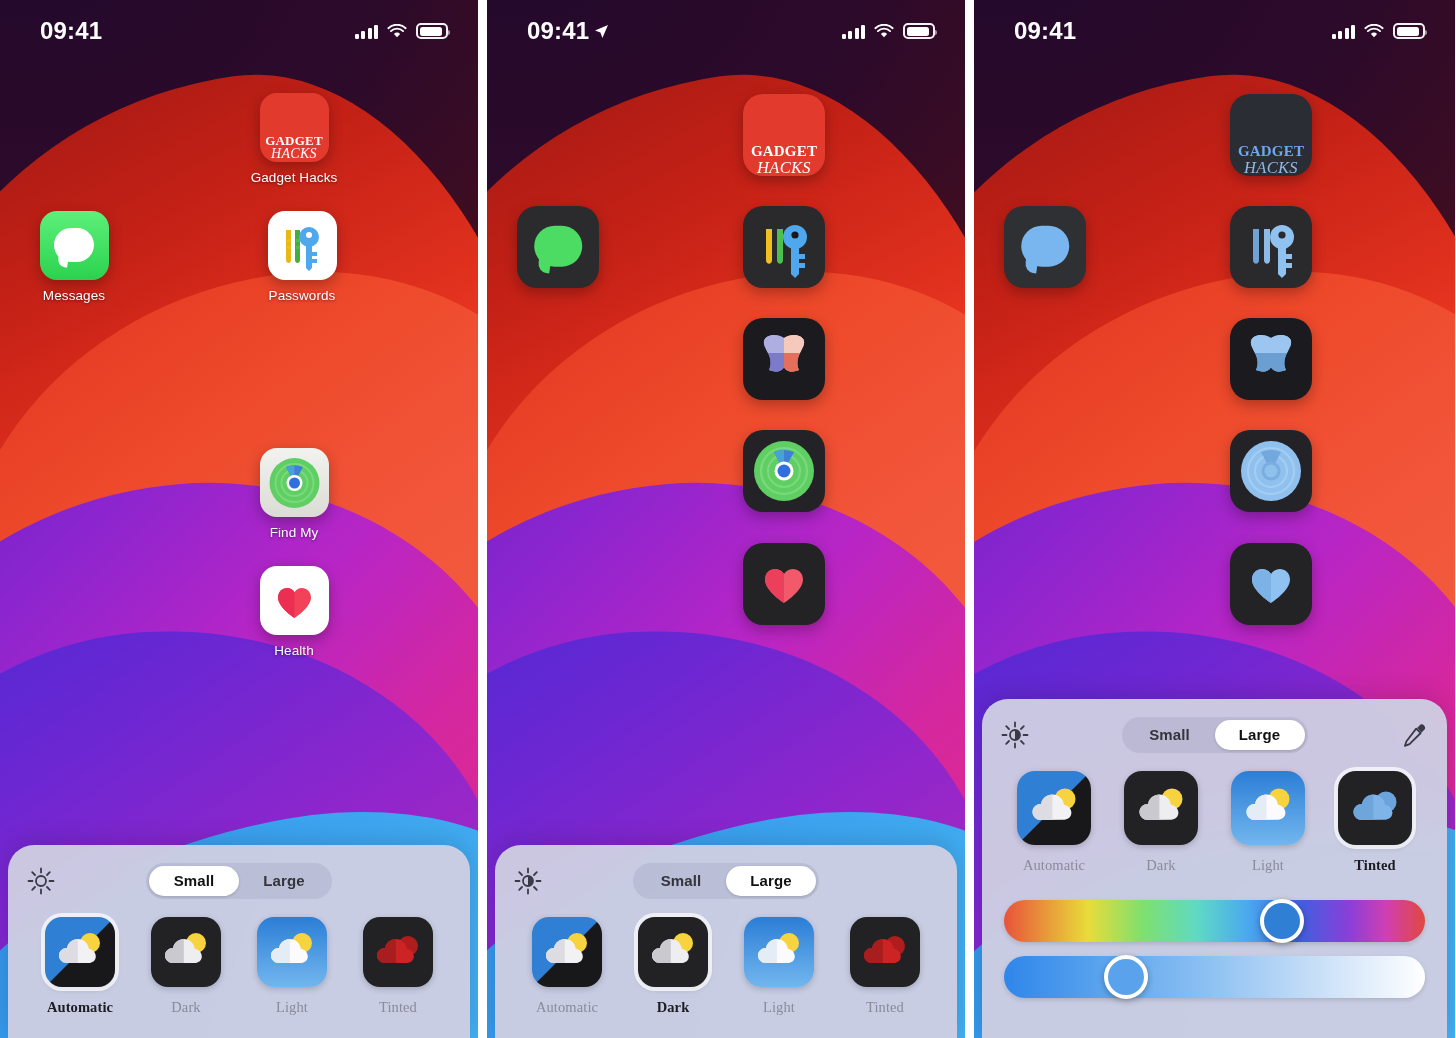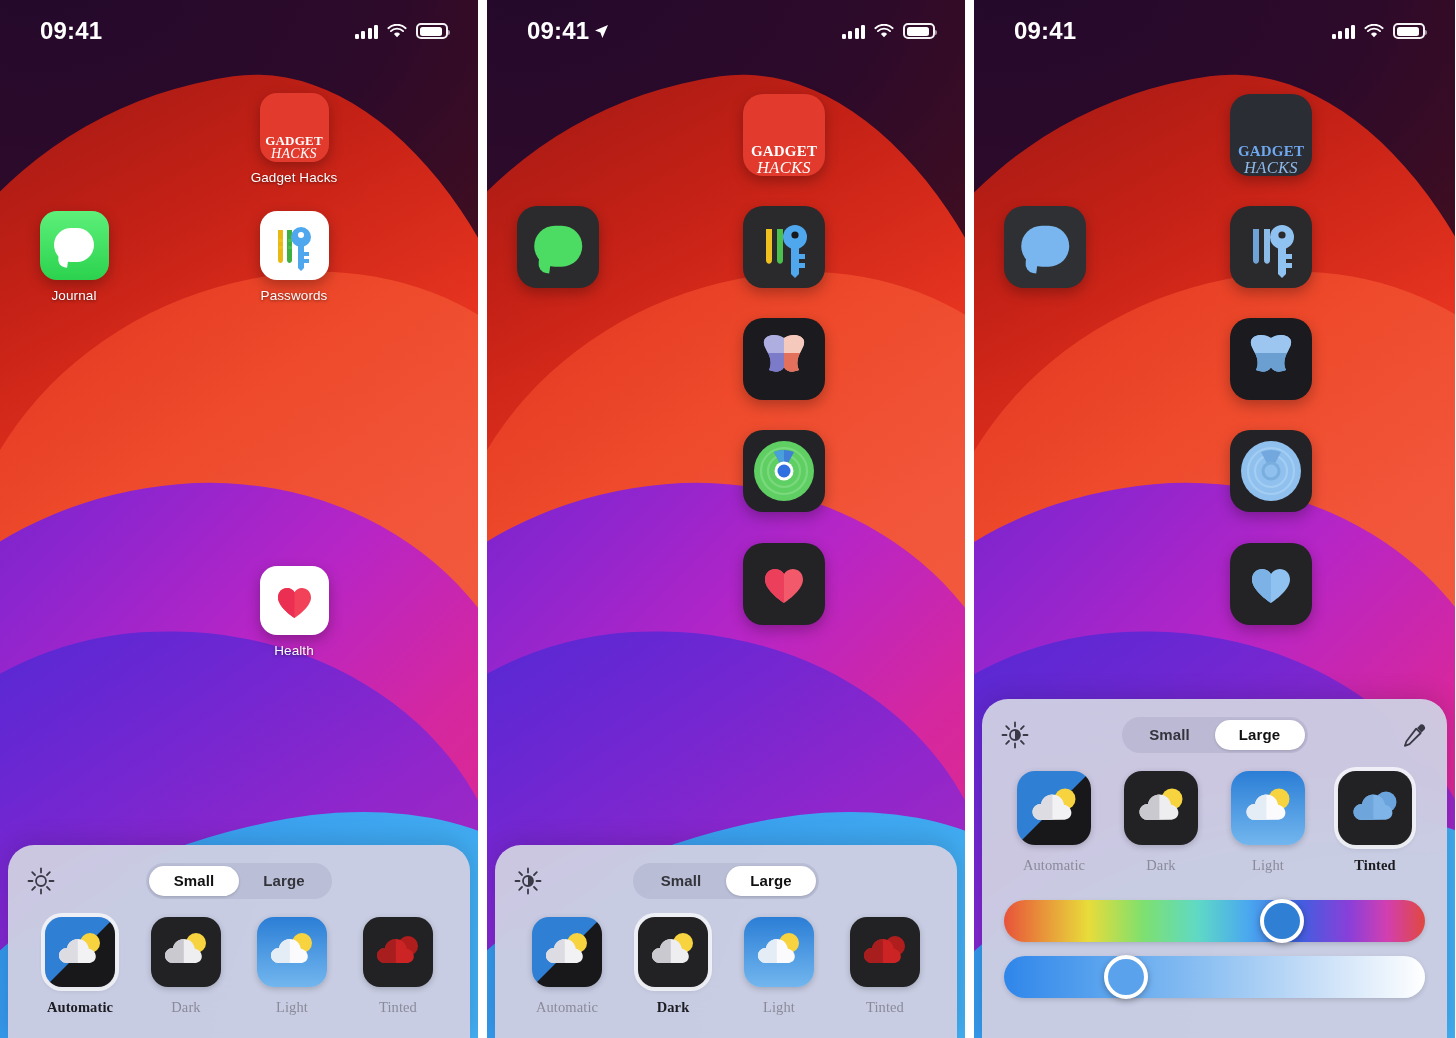--- a/index.html
+++ b/index.html
@@ -232,41 +232,55 @@
           <div class="gh1">GADGET</div>
           <div class="gh2">HACKS</div>
         </div>
         <div class="lbl">Gadget Hacks</div>
       </div>
 
       <div class="app" style="left:19px;top:211px;">
         <div class="icon ic-msg">
             <div class="bubble"></div>
           </div>
-        <div class="lbl">Journal</div>
-      </div>
-
-      <div class="app" style="left:239px;top:211px;text-align:center;">
+        <div class="lbl">Messages</div>
+      </div>
+
+      <div class="app" style="left:247px;top:211px;text-align:center;">
         <div class="icon ic-pw">
           <svg viewBox="0 0 69 69" width="69" height="69">
             <g transform="translate(12,15)">
               <path d="M6 4h5v26c0 4-5 4-5 0z" fill="#f0c020"></path>
               <path d="M6 4h5v9h-4v3h4v4h-4v3h4v11c0 4-5 4-5 0z" fill="#e8b814"></path>
               <path d="M15 4h5v26c0 4-5 4-5 0z" fill="#4cc04c"></path>
               <path d="M15 4h5v9h-4v3h4v4h-4v3h4v11c0 4-5 4-5 0z" fill="#3fb03f"></path>
               <circle cx="29" cy="11" r="10" fill="#4fa8ee"></circle>
               <circle cx="29" cy="9" r="3" fill="#fff"></circle>
               <path d="M26 18h6v8h5v4h-5v3h5v4h-5v5l-3 3-3-3z" fill="#4fa8ee"></path>
             </g>
           </svg>
         </div>
         <div class="lbl">Passwords</div>
       </div>
 
 
+      <div class="app" style="left:239px;top:448px;">
+        <div class="icon ic-fm">
+          <svg viewBox="0 0 69 69" width="69" height="69">
+            <circle cx="34.5" cy="35" r="25" fill="#5fcf63"></circle>
+            <circle cx="34.5" cy="35" r="19" fill="none" stroke="#7ad97c" stroke-width="2"></circle>
+            <circle cx="34.5" cy="35" r="13" fill="none" stroke="#7ad97c" stroke-width="2"></circle>
+            <path d="M34.5 35 26 19a22 22 0 0 1 17 0z" fill="#3f7fd8"></path>
+            <path d="M34.5 35 26 19a22 22 0 0 1 8.5-1.6z" fill="#4aa0d8"></path>
+            <circle cx="34.5" cy="35" r="8" fill="#fff"></circle>
+            <circle cx="34.5" cy="35" r="5.5" fill="#2f6fe0"></circle>
+          </svg>
+        </div>
+        <div class="lbl">Find My</div>
+      </div>
 
       <div class="app" style="left:239px;top:566px;">
         <div class="icon ic-hl">
           <svg viewBox="0 0 69 69" width="69" height="69">
             <path d="M34.5 52S18 41.5 18 31.5C18 25.7 22.4 22 27 22c3.4 0 6 1.9 7.5 4.3C36 23.9 38.6 22 42 22c4.6 0 9 3.7 9 9.5C51 41.5 34.5 52 34.5 52z" fill="#f2425a"></path>
             <path d="M34.5 52S18 41.5 18 31.5C18 25.7 22.4 22 27 22c3.4 0 6 1.9 7.5 4.3z" fill="#ea2f52"></path>
           </svg>
         </div>
         <div class="lbl">Health</div>
       </div>

